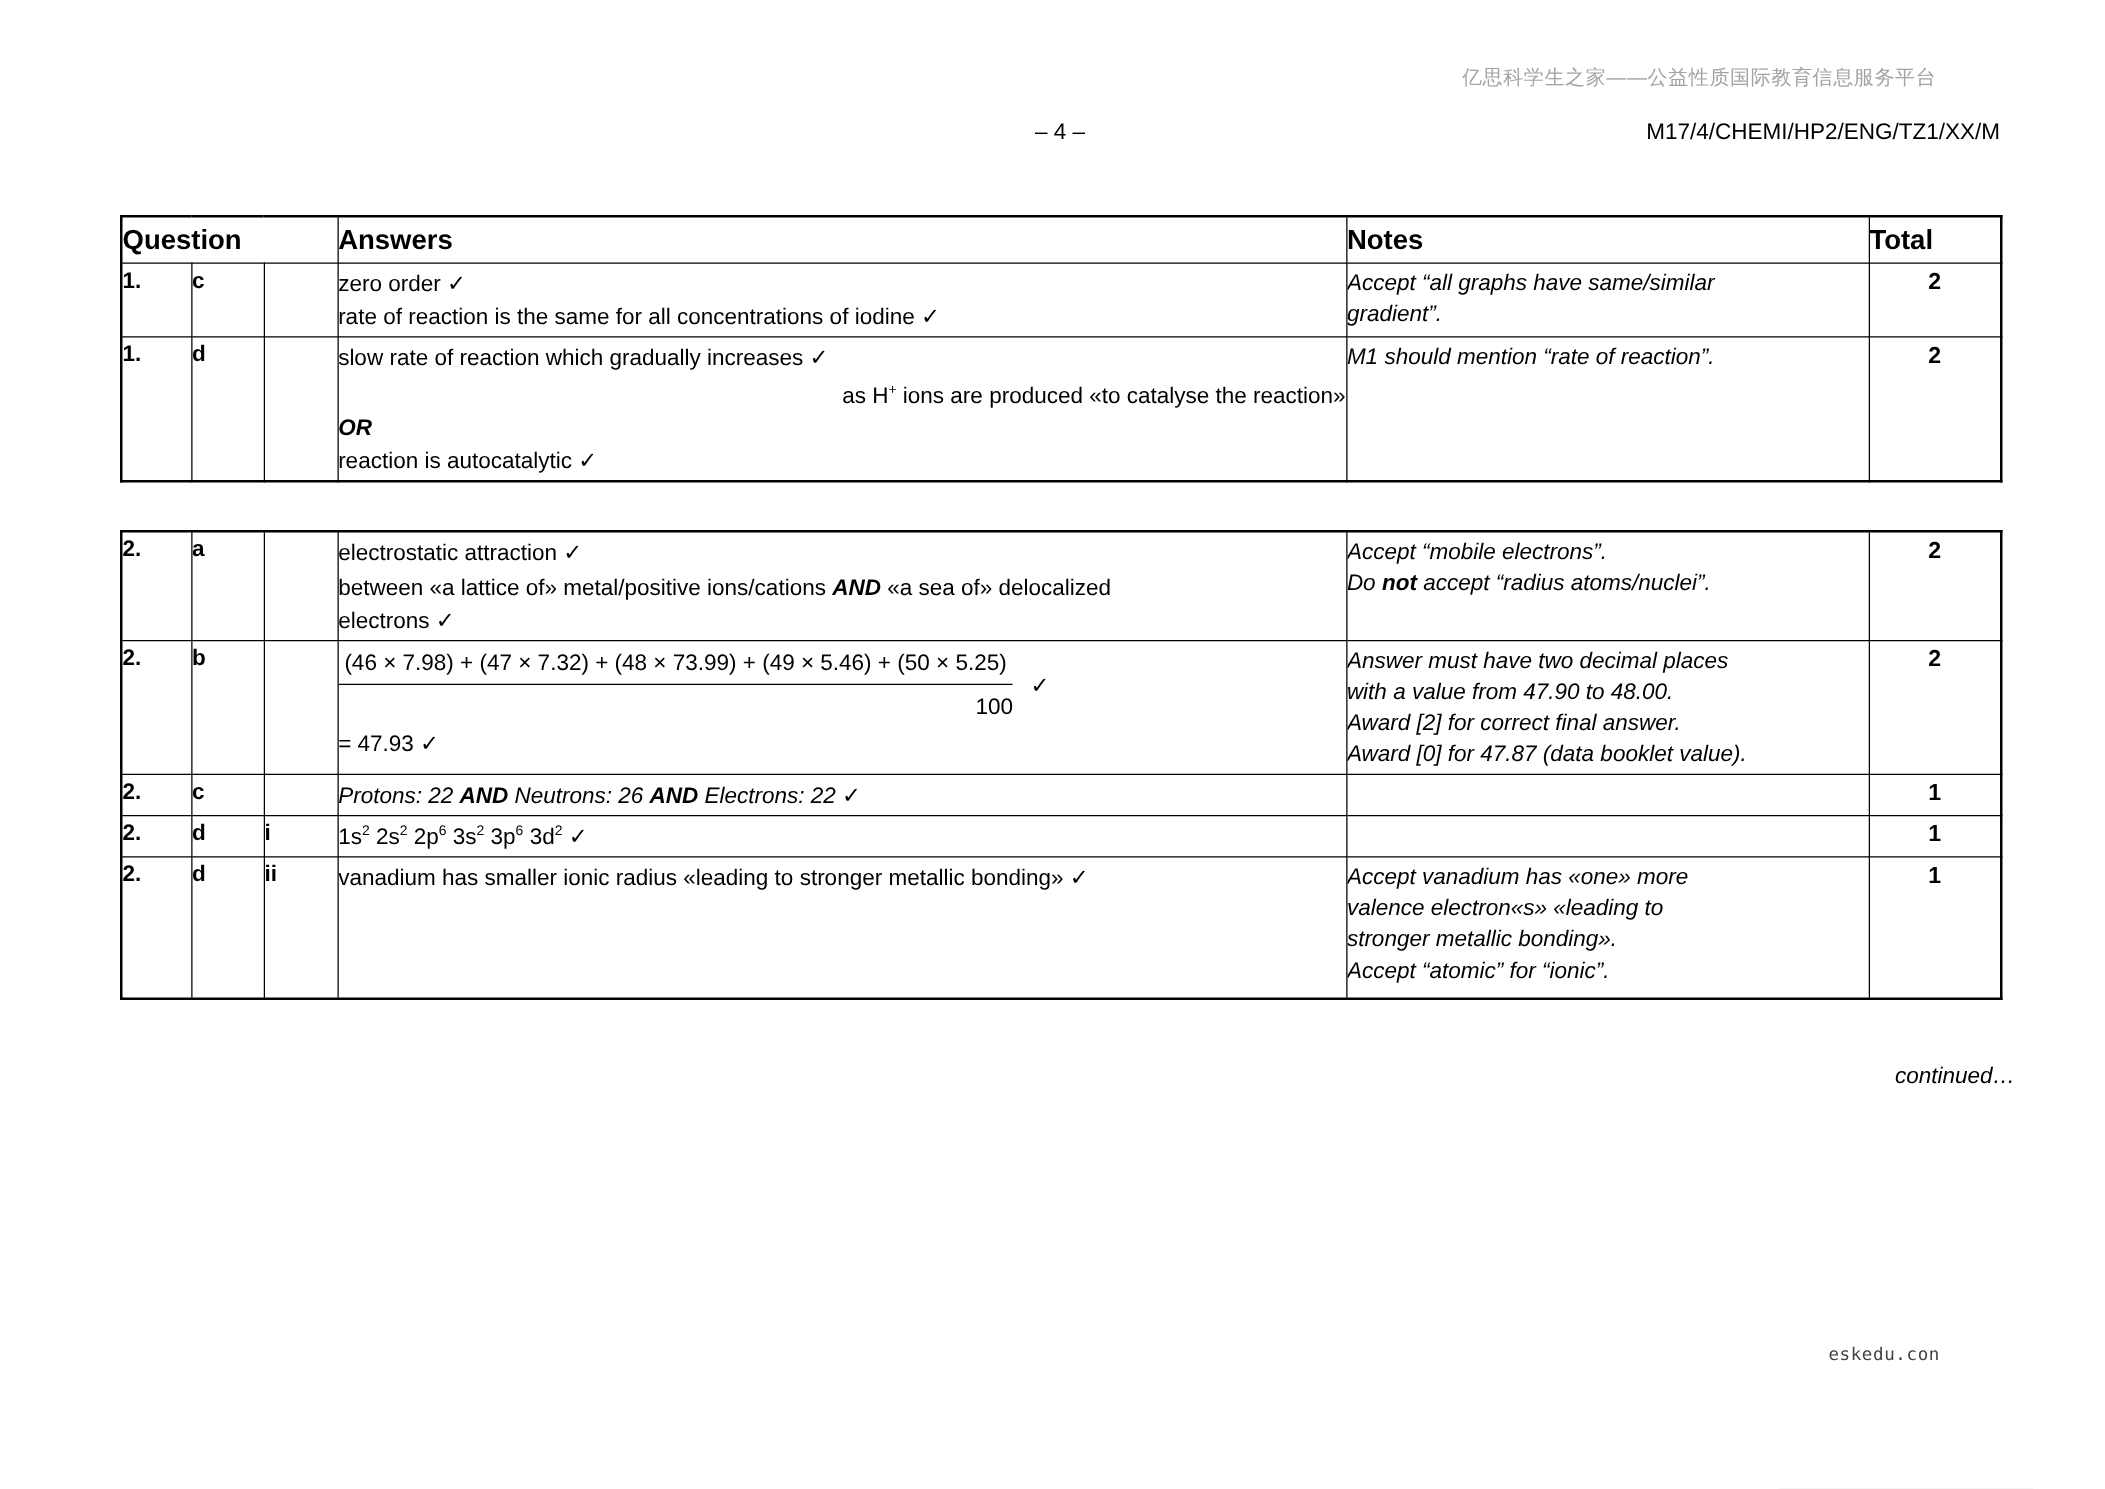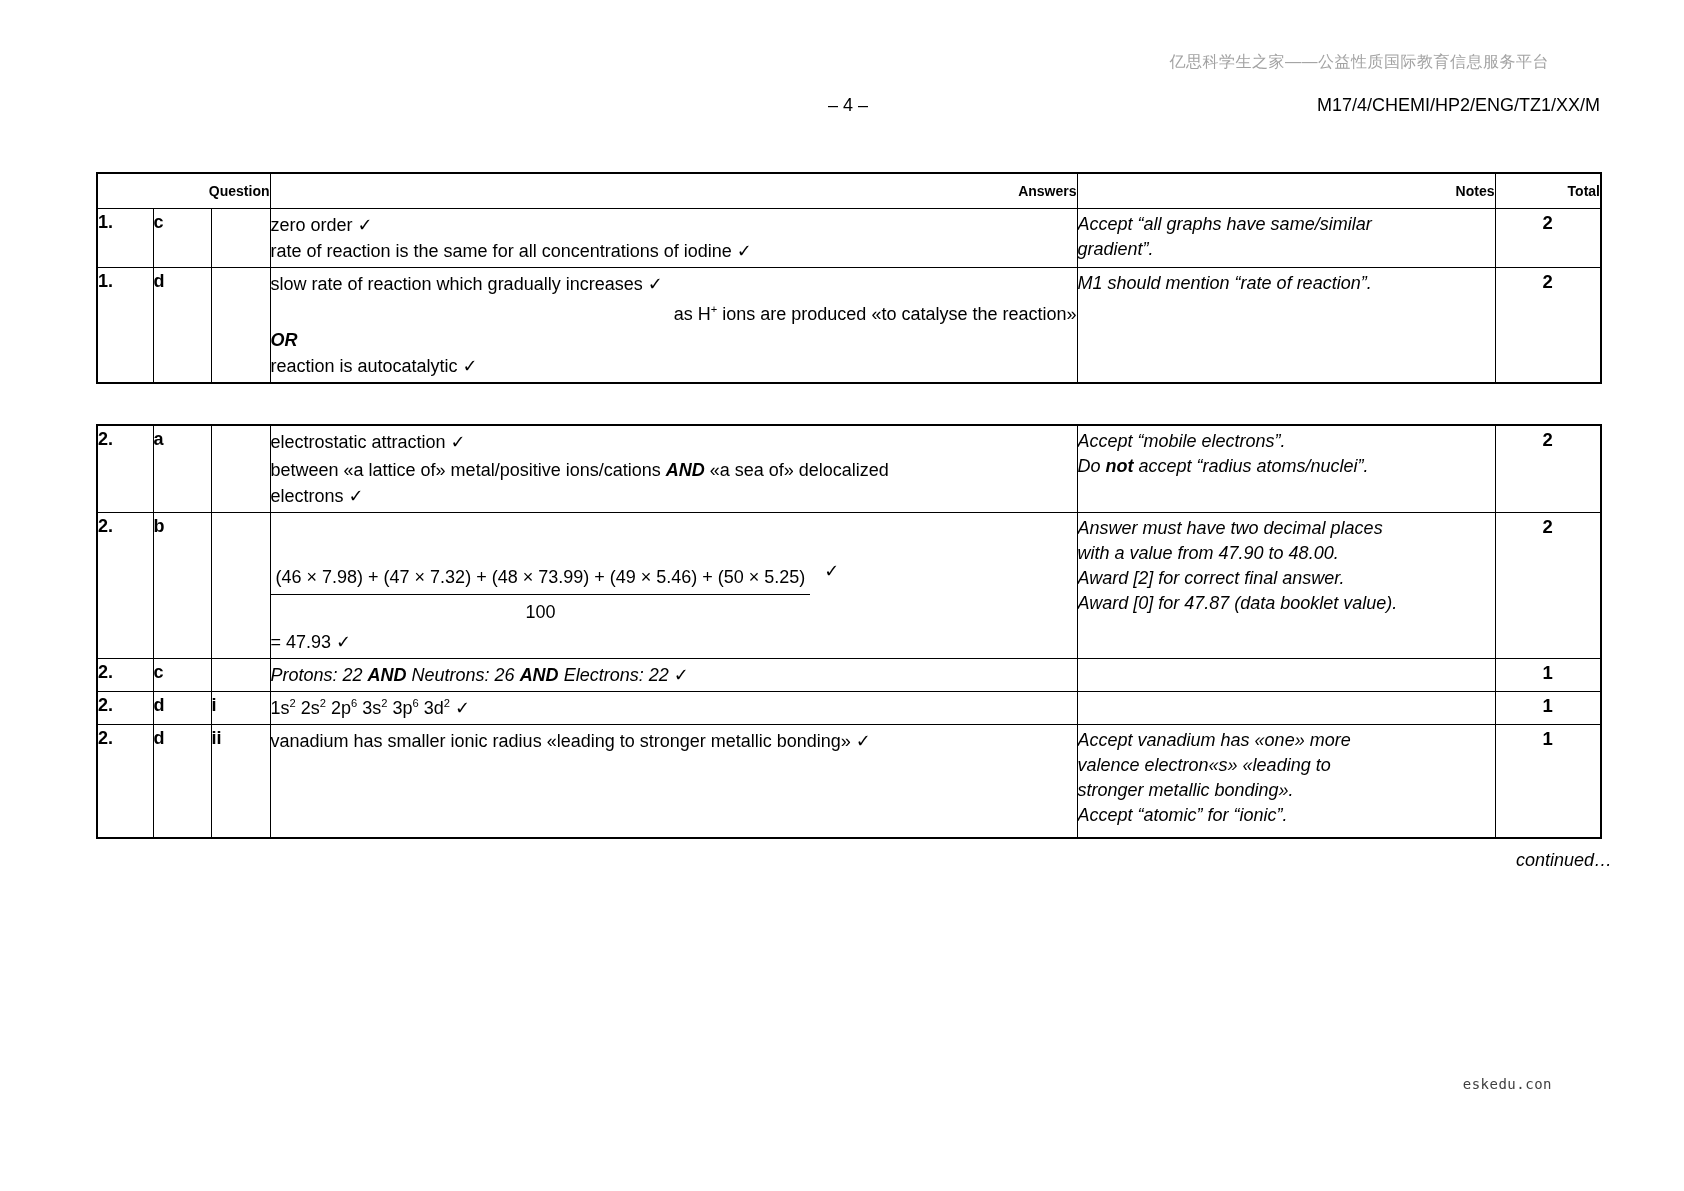--- a/index.html
+++ b/index.html
@@ -18,21 +18,21 @@
 
   
   .ms-table {
     position:absolute; left:96px; width:1504px;
     border-collapse:collapse; table-layout:fixed;
     font-size:18px; border:2px solid #000;
   }
   .t1 { top:172px; }
   .t2 { top:424px; }
   .ms-table th, .ms-table td { border:1.5px solid #000; overflow:hidden; }
-  .ms-table th { font-weight:bold; font-size:14px; text-align:right; padding:5px 0; }
+  .ms-table th { font-weight:bold; font-size:22px; text-align:left; padding:5px 0; }
   .ms-table td { vertical-align:top; padding:3px 0; }
   .c-num { padding-left:11px; font-weight:bold; }
   .c-let { padding-left:10px; font-weight:bold; }
   .c-sub { padding-left:10px; font-weight:bold; }
   .c-ans { padding-left:9px; padding-right:6px; }
   .c-note { padding-left:10px; padding-right:8px; font-style:italic; }
   .c-tot { font-weight:bold; font-size:18.5px; text-align:center; vertical-align:middle; }
   .vmid { vertical-align:middle; }
   .ln { line-height:26px; white-space:nowrap; }
   .c-note .ln { line-height:25px; }
@@ -40,21 +40,21 @@
   .mt2 { margin-top:2px; }
 
   
   .b  { font-weight:bold; }
   .i  { font-style:italic; }
   .bi { font-weight:bold; font-style:italic; }
   .sup { font-size:0.62em; vertical-align:super; line-height:0; }
 
   
   .frac-row { display:flex; align-items:center; gap:14px; margin:2px 0 2px 0; }
-  .fraction { display:inline-block; text-align:center;margin-top:47px; }
+  .fraction { display:inline-block; text-align:right; }
   .numerator { border-bottom:1.5px solid #000; padding:0 5px 5px 5px; line-height:24px; white-space:nowrap; }
   .denominator { padding-top:5px; line-height:24px; }
   .frac-check { line-height:24px; }
   .result { margin-top:5px; }
 
   
   .continued { position:absolute; top:850px; right:84px; font-style:italic; font-size:18px; }
   .site-mark {
     position:absolute; top:1076px; right:144px;
     font-family:"DejaVu Sans Mono", monospace; font-size:14px; color:#404040; letter-spacing:0.5px;

